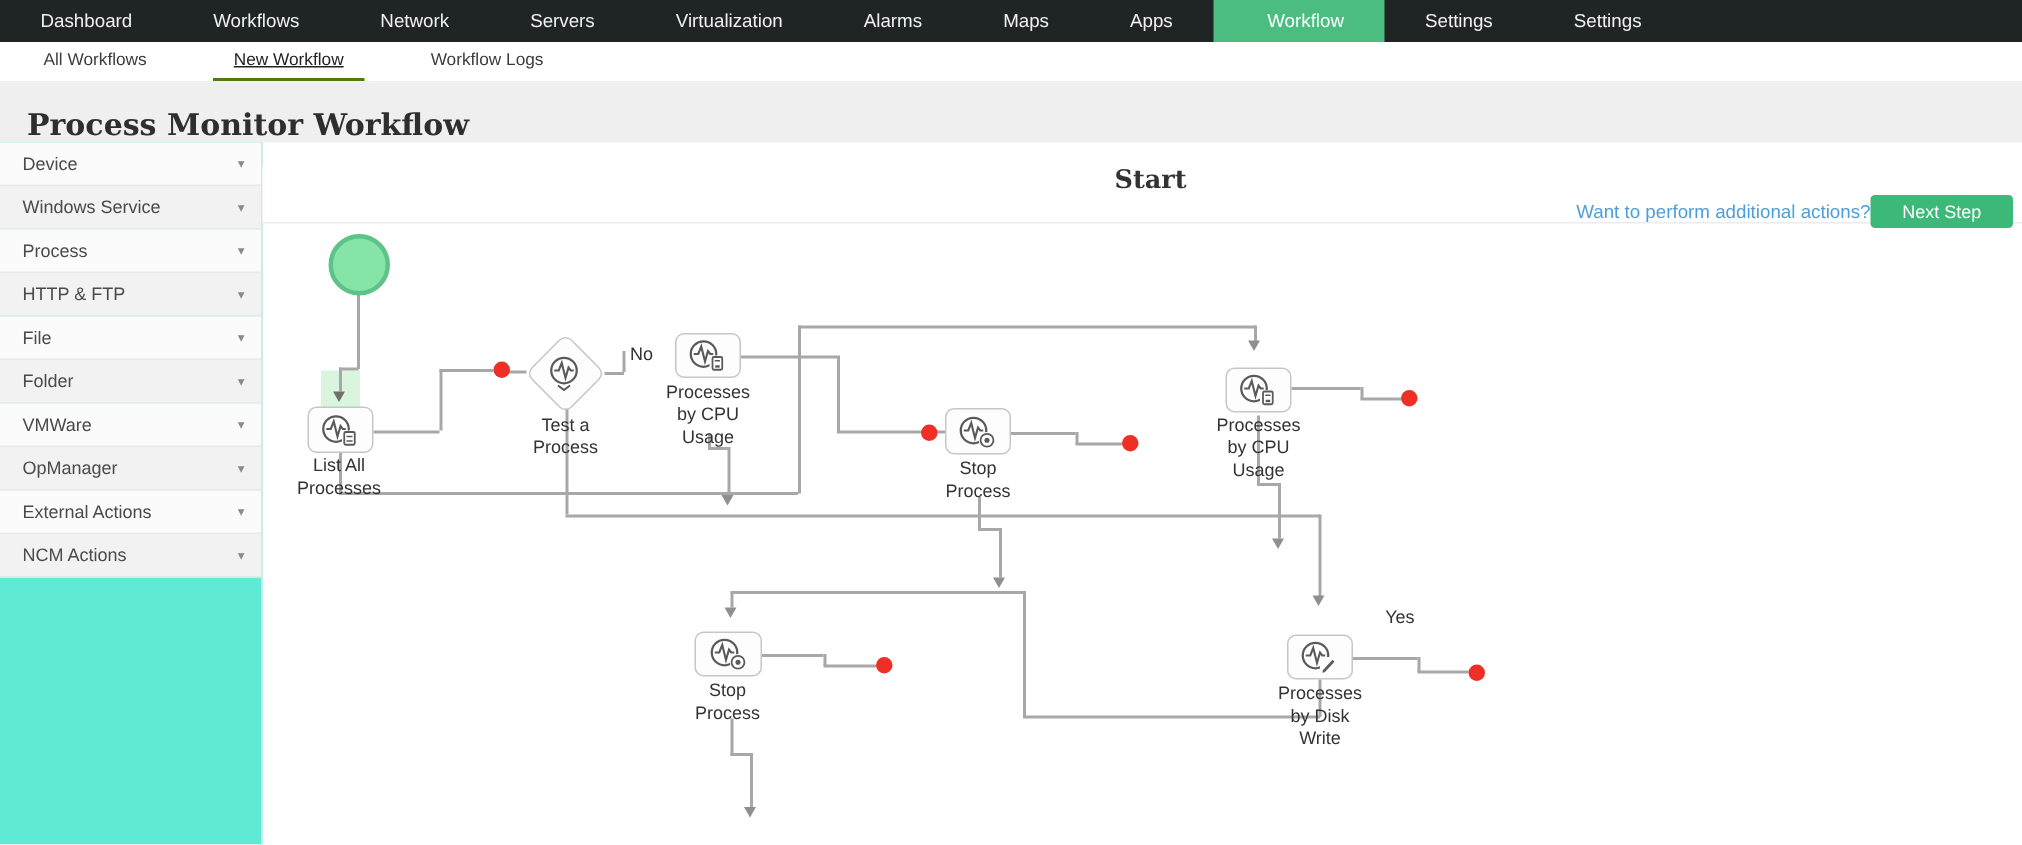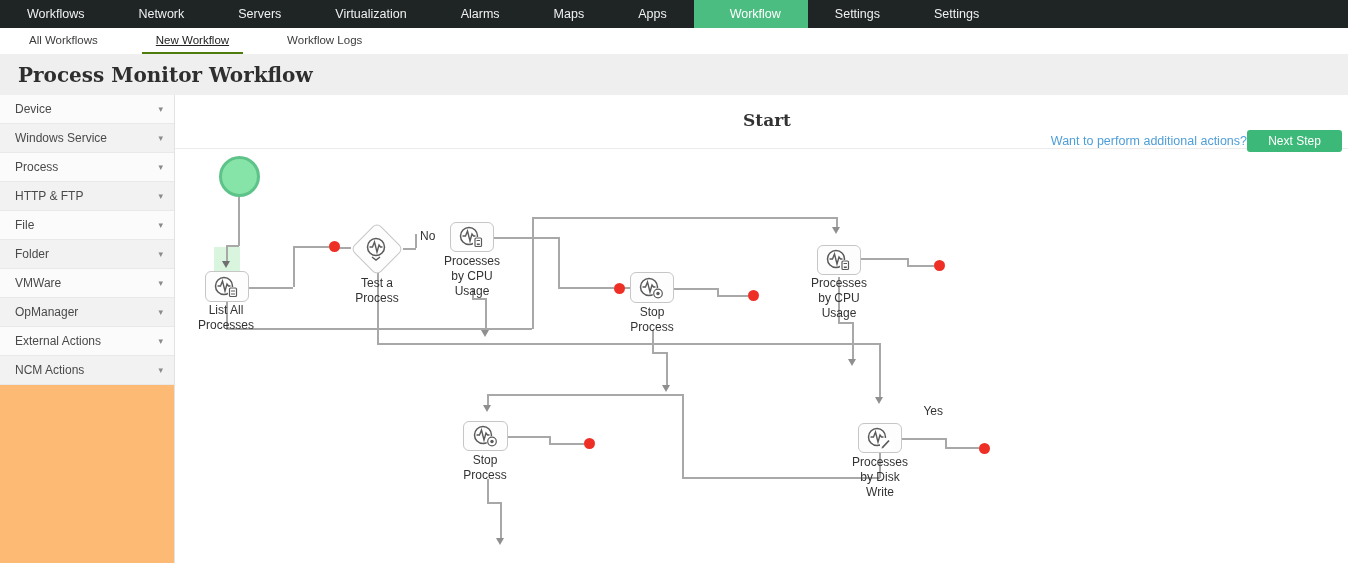--- a/index.html
+++ b/index.html
@@ -14,26 +14,26 @@
   .topnav .nav-item.active { background:#4bbd81; color:#fff;padding-left:36px; }
 
   
   .tabbar { height:27px; background:#fff; display:flex; align-items:stretch; padding-left:15px;
             border-bottom:1px solid #f0f0f0; }
   .tab { font-size:11.5px; color:#3c3c3c; display:flex; align-items:center; padding:0 14px;
          margin-right:30px; cursor:pointer; border-bottom:2px solid transparent; }
   .tab.active { border-bottom:2px solid #4d7c0f; color:#222;text-decoration:underline; }
 
   
-  .titlebar { height:40px; background:#efefef; display:flex; align-items:center; padding-left:18px; }
+  .titlebar { height:40px; background:#efefef; display:flex; align-items:flex-end; padding-left:18px; }
   .titlebar h1 { font-family:"DejaVu Serif","Liberation Serif",serif; font-size:20px;
                  font-weight:700; color:#2e2e2e; }
 
   
-  .sidebar { position:absolute; left:0; top:95px; bottom:0; width:175px; background:#fdba74;
+  .sidebar { position:absolute; left:0; top:95px; bottom:0; width:175px; background:#5eead4;
              border-right:1px solid #e2e2e2; }
   .sb-item { height:29px; line-height:28px; font-size:12px; color:#4a4a4a; padding-left:15px;
              border-bottom:1px solid #e9e9e9; cursor:pointer; position:relative; }
   .sb-item:nth-child(odd) { background:#fbfbfb; }
   .sb-item:nth-child(even) { background:#f2f2f2; }
   .sb-caret { position:absolute; right:11px; top:0; color:#8a8a8a; font-size:9px; }
 
   
   .canvas-header { position:absolute; left:175px; right:0; top:110px; height:39px;
                    display:flex; align-items:center; padding:0 6px 0 25px;
@@ -63,20 +63,21 @@
   .edge-label { position:absolute; font-size:12px; color:#333; }
   .start-circle { position:absolute; left:219px; top:156px; width:41px; height:41px;
                   border-radius:50%; background:#87e4a9; border:3px solid #5ec389; cursor:pointer; }
   .drop-highlight { position:absolute; left:214px; top:247px; width:26px; height:25px;
                     background:rgba(150,225,160,0.35); }
 </style>
 </head>
 <body>
 
 <div class="topnav">
+  <div class="nav-item">Dashboard</div>
   <div class="nav-item">Workflows</div>
   <div class="nav-item">Network</div>
   <div class="nav-item">Servers</div>
   <div class="nav-item">Virtualization</div>
   <div class="nav-item">Alarms</div>
   <div class="nav-item">Maps</div>
   <div class="nav-item">Apps</div>
   <div class="nav-item active">Workflow</div>
   <div class="nav-item">Settings</div>
   <div class="nav-item">Settings</div>

